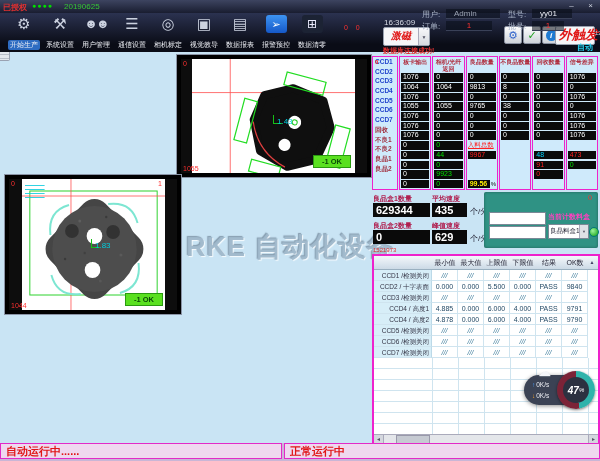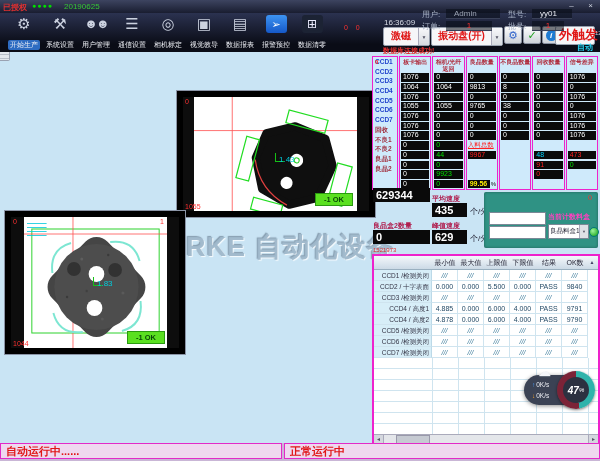--- a/index.html
+++ b/index.html
@@ -34,21 +34,21 @@
   .ticon{font-size:15px;height:19px;line-height:19px;color:#ccd2e0;display:inline-block;}
   .ticon.stop{background:#d8281e;color:#fff;border-radius:4px;width:25px;height:18px;line-height:18px;
               font-size:10px;font-weight:bold;font-style:italic;}
   .ticon.alarm{background:linear-gradient(#3d94f2,#1558c8);color:#fff;border-radius:3px;width:21px;height:18px;line-height:18px;font-size:11px;}
   .ticon.clear{background:#1c2334;color:#eef;border-radius:3px;width:21px;height:18px;line-height:18px;font-size:12px;}
   .ticon.users{font-size:13px;letter-spacing:-2px;}
   .tlabel{display:inline-block;font-size:7px;color:#eef0f6;white-space:nowrap;padding:0 2px;margin-top:1px;}
   .tbtn.sel .tlabel{background:#2e6cc2;border-radius:2px;}
   .t-counters{position:absolute;left:344px;top:11px;color:#ff3030;font-size:7px;white-space:pre;}
   .t-time{position:absolute;left:384px;top:5px;color:#d8dce6;font-size:8px;}
-  .xbtn{position:absolute;display:flex;background:#f6f6f8;border:1px solid #98a0ae;border-radius:2px;height:17px;cursor:default;}
+  .xbtn{position:absolute;display:flex;background:#f6f6f8;border:1px solid #98a0ae;border-radius:2px;height:17px;cursor:default;font-style:italic;}
   .xbtn .xl{flex:1;color:#e01818;font-weight:bold;font-size:10px;line-height:16px;text-align:center;padding:0 3px;white-space:nowrap;}
   .xbtn .dd{width:10px;border-left:1px solid #aab;background:linear-gradient(#f8f8fa,#d6dae0);
             font-size:5px;color:#556;display:flex;align-items:center;justify-content:center;}
   .b-excite{left:383px;top:14px;width:45px;}
   .b-vibrate{left:431px;top:14px;width:70px;}
   .b-trigger{left:555px;top:13px;width:38px;}
   .b-trigger .xl{font-size:13px;}
   .db-status{position:absolute;left:383px;top:33px;color:#e03030;font-size:7px;font-weight:bold;}
   .minis{position:absolute;left:504px;top:13px;display:flex;}
   .mbtn{width:16px;height:16px;background:linear-gradient(#fdfdfd,#cfd3da);border:1px solid #8a90a0;
@@ -62,21 +62,21 @@
 
   .side-tab{position:absolute;left:0;top:42px;width:9px;height:17px;background:#e2e6ec;
     border:1px solid #9aa2b2;border-left:none;border-radius:0 2px 2px 0;z-index:4;
     background-image:repeating-linear-gradient(to bottom,transparent 0 3px,#b8bec8 3px 4px);}
 
   .watermark{position:absolute;left:186px;top:229px;font-size:27px;font-weight:bold;letter-spacing:1px;
     color:rgba(158,183,202,.95);text-shadow:1px 1px 1px rgba(255,255,255,.85),-1px -1px 1px rgba(80,100,120,.55);
     z-index:1;white-space:nowrap;}
 
   
-  .cam{position:absolute;background:#fff;border:6px solid #000000;box-shadow:0 0 0 1px #8a94a6;z-index:2;margin-top:36px;}
+  .cam{position:absolute;background:#fff;border:4px solid #000000;box-shadow:0 0 0 1px #8a94a6;z-index:2;}
   .cam1{left:177px;top:55px;width:186px;height:114px;}
   .cam2{left:5px;top:175px;width:168px;height:131px;}
   .bar{position:absolute;top:0;bottom:0;background:#0d0d0d;}
   .cam1 .bar-l{left:0;width:11px;} .cam1 .bar-r{right:0;width:12px;}
   .cam2 .bar-l{left:0;width:13px;} .cam2 .bar-r{right:0;width:12px;}
   .cam svg{position:absolute;top:0;bottom:0;height:100%;}
   .cam1 svg{left:11px;width:163px;}
   .cam2 svg{left:13px;width:143px;}
   .corner{position:absolute;font-size:7px;color:#ff3030;z-index:3;}
   .measure{position:absolute;font-size:8px;color:#00ccdd;z-index:3;}
@@ -241,24 +241,20 @@
         <div class="tbtn">
           <span class="ticon clear">⊞</span><br>
           <span class="tlabel">数据清零</span>
         </div>
 
       </div>
     <span class="t-counters">0    0</span>
     <span class="t-time">16:36:09</span>
     <div class="xbtn b-excite">
       <span class="xl">激磁</span>
-      <span class="dd">▼</span>
-    </div>
-    <div class="xbtn b-vibrate">
-      <span class="xl">振动盘(开)</span>
       <span class="dd">▼</span>
     </div>
     <span class="db-status">数据库连接成功!</span>
     <div class="minis">
       <span class="mbtn">
           <span class="mgear">⚙</span>
         </span>
       <span class="mbtn">
           <span class="mcheck">✓</span>
         </span>
@@ -606,21 +602,21 @@
           </div>
           <div class="cell sp">
             <span class="box"></span>
           </div>
         </div>
     </div>
   </div>
 
   <span class="slab" style="left:373px;top:194px">良品盒1数量</span>
   <span class="slab" style="left:432px;top:194px">平均速度</span>
-  <span class="sbox" style="left:373px;top:188px;width:54px">629344</span>
+  <span class="sbox" style="left:373px;top:203px;width:54px">629344</span>
   <span class="sbox" style="left:432px;top:203px;width:32px">435</span>
   <span class="sunit" style="left:470px;top:206px">个/分钟</span>
   <span class="slab" style="left:373px;top:221px">良品盒2数量</span>
   <span class="slab" style="left:432px;top:221px">峰值速度</span>
   <span class="sbox" style="left:373px;top:230px;width:54px">0</span>
   <span class="sbox" style="left:432px;top:230px;width:32px">629</span>
   <span class="sunit" style="left:470px;top:233px">个/分钟</span>
   <span class="snote">1521973</span>
 
   <div class="tray">

